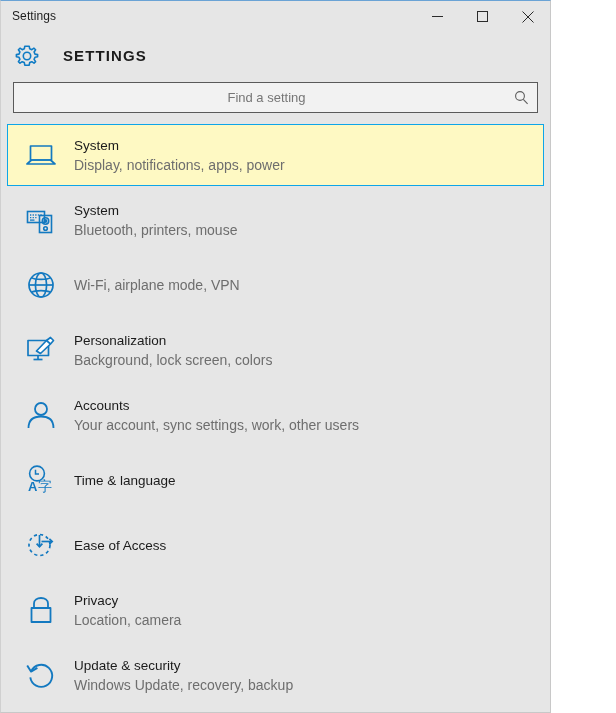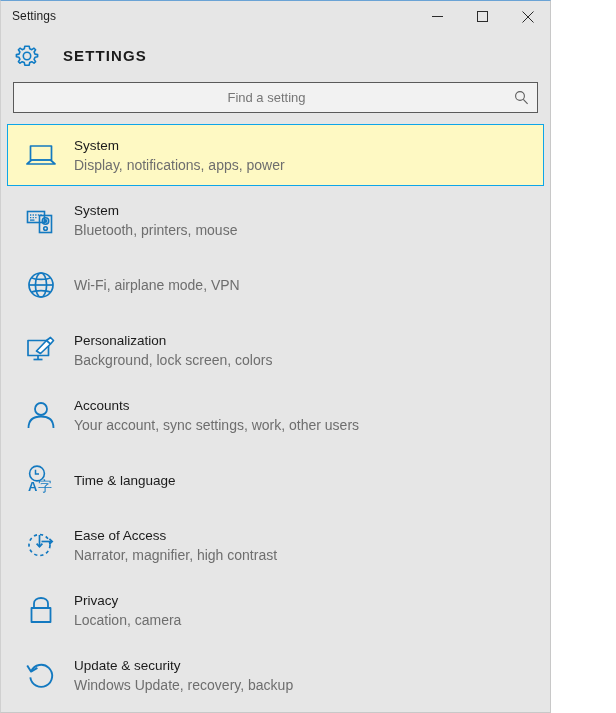--- a/index.html
+++ b/index.html
@@ -317,21 +317,20 @@
       <circle cx="15.5" cy="17" r="10.5" stroke-dasharray="3.2 3"></circle>
       <line x1="15.5" y1="7" x2="15.5" y2="18.5"></line>
       <path d="M12.6 15.6 L15.5 18.7 L18.4 15.6"></path>
       <line x1="17.5" y1="13.5" x2="28" y2="13.5"></line>
       <path d="M25.4 10.9 L28.2 13.5 L25.4 16.1"></path>
     </g>
   </svg>
         </div>
         <div class="row-text">
           <div class="row-title">Ease of Access</div>
-          <div class="row-sub">Narrator, magnifier, high contrast</div>
         </div>
       </div>
       <div class="setting-row">
         <div class="row-icon">
           <svg id="def-lock-icon" width="34" height="34" viewBox="0 0 34 34">
     <g fill="none" stroke="#1379c0" stroke-width="1.8" stroke-linejoin="round">
       <path d="M10 15 L10 10.5 C10 7.2 13.1 5 17 5 C20.9 5 24 7.2 24 10.5 L24 15"></path>
       <rect x="7.5" y="15" width="19" height="14"></rect>
     </g>
   </svg>

